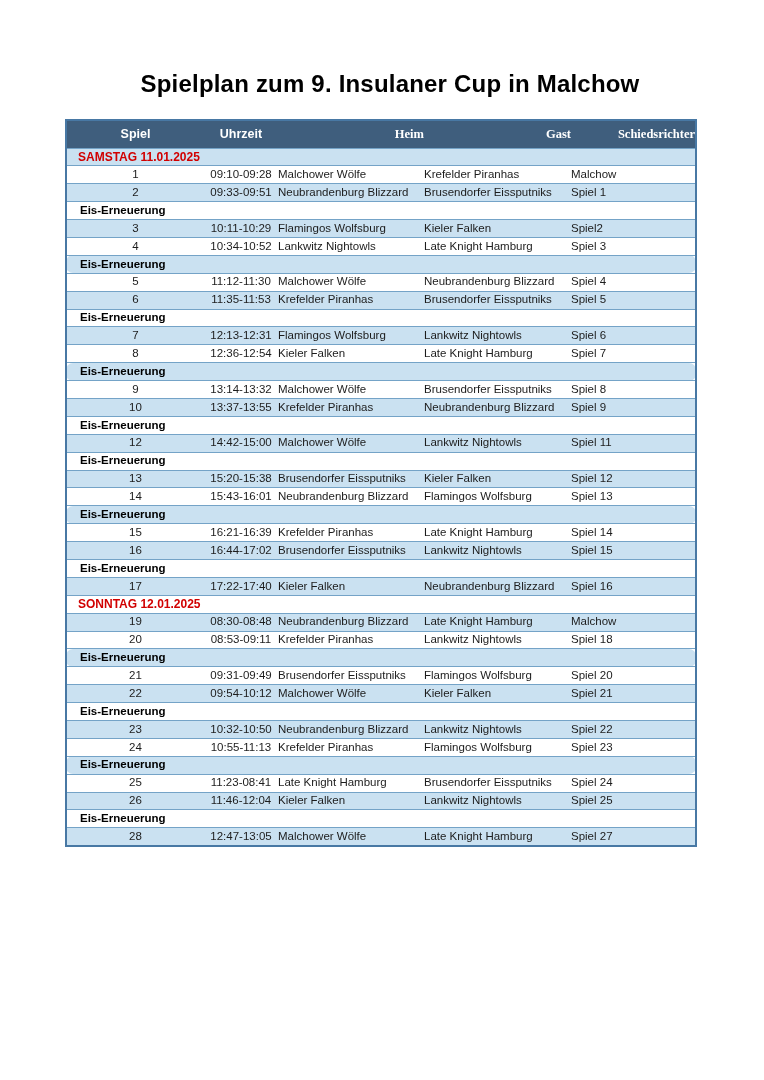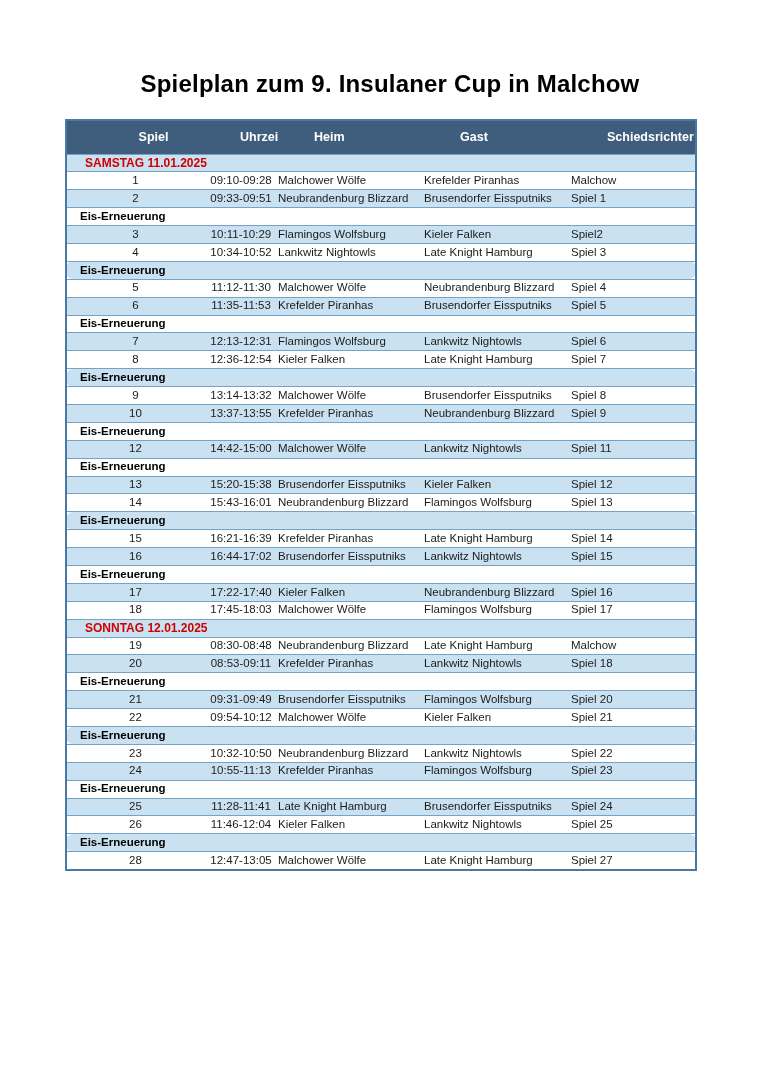--- a/index.html
+++ b/index.html
@@ -47,38 +47,37 @@
     font-size: 11.5px;
     color: var(--body_text);
     overflow: hidden;
     white-space: nowrap;
   }
   table.schedule thead th {
     background: var(--header_bg);
     color: var(--header_text);
     font-weight: bold;
     font-size: 12.5px;
-    height: 34px;
+    height: 28px;
     border-bottom: 1px solid var(--border_row);
-    padding-left: 36px;
   }
   .th-spiel, .th-uhrzeit { text-align: center; }
-  .th-heim, .th-gast, .th-schiri { text-align: left; padding-left: 8px; }
+  .th-heim, .th-gast, .th-schiri { text-align: right; padding-left: 8px; font-family: Liberation Serif, serif; }
   tbody tr { border-top: 1px solid var(--border_row); }
   tbody tr:first-child { border-top: none; }
   tbody tr:nth-child(odd) { background: var(--stripe_bg); }
   tbody tr:nth-child(even) { background: #ffffff; }
   td.c-spiel, td.c-uhrzeit { text-align: center; }
   td.c-heim, td.c-gast, td.c-schiedsrichter { text-align: left; padding-left: 8px; }
   tr.row-date td {
     color: var(--date_text);
     font-weight: bold;
     font-size: 12px;
     text-align: left;
-    padding-left: 18px;
+    padding-left: 11px;
   }
   tr.row-ice td {
     color: #000000;
     font-weight: bold;
     font-size: 11.5px;
     text-align: left;
     padding-left: 13px;
     border-radius: 7px;
   }
 </style>
@@ -238,27 +237,20 @@
         <tr class="row-ice">
           <td colspan="5">Eis-Erneuerung</td>
         </tr>
         <tr class="row-game">
           <td class="c-spiel">17</td>
           <td class="c-uhrzeit">17:22-17:40</td>
           <td class="c-heim">Kieler Falken</td>
           <td class="c-gast">Neubrandenburg Blizzard</td>
           <td class="c-schiedsrichter">Spiel 16</td>
         </tr>
-        <tr class="row-game">
-          <td class="c-spiel">18</td>
-          <td class="c-uhrzeit">17:45-18:03</td>
-          <td class="c-heim">Malchower Wölfe</td>
-          <td class="c-gast">Flamingos Wolfsburg</td>
-          <td class="c-schiedsrichter">Spiel 17</td>
-        </tr>
         <tr class="row-date">
           <td colspan="5">SONNTAG 12.01.2025</td>
         </tr>
         <tr class="row-game">
           <td class="c-spiel">19</td>
           <td class="c-uhrzeit">08:30-08:48</td>
           <td class="c-heim">Neubrandenburg Blizzard</td>
           <td class="c-gast">Late Knight Hamburg</td>
           <td class="c-schiedsrichter">Malchow</td>
         </tr>
@@ -301,21 +293,21 @@
           <td class="c-uhrzeit">10:55-11:13</td>
           <td class="c-heim">Krefelder Piranhas</td>
           <td class="c-gast">Flamingos Wolfsburg</td>
           <td class="c-schiedsrichter">Spiel 23</td>
         </tr>
         <tr class="row-ice">
           <td colspan="5">Eis-Erneuerung</td>
         </tr>
         <tr class="row-game">
           <td class="c-spiel">25</td>
-          <td class="c-uhrzeit">11:28-11:41</td>
+          <td class="c-uhrzeit">11:23-08:41</td>
           <td class="c-heim">Late Knight Hamburg</td>
           <td class="c-gast">Brusendorfer Eissputniks</td>
           <td class="c-schiedsrichter">Spiel 24</td>
         </tr>
         <tr class="row-game">
           <td class="c-spiel">26</td>
           <td class="c-uhrzeit">11:46-12:04</td>
           <td class="c-heim">Kieler Falken</td>
           <td class="c-gast">Lankwitz Nightowls</td>
           <td class="c-schiedsrichter">Spiel 25</td>

